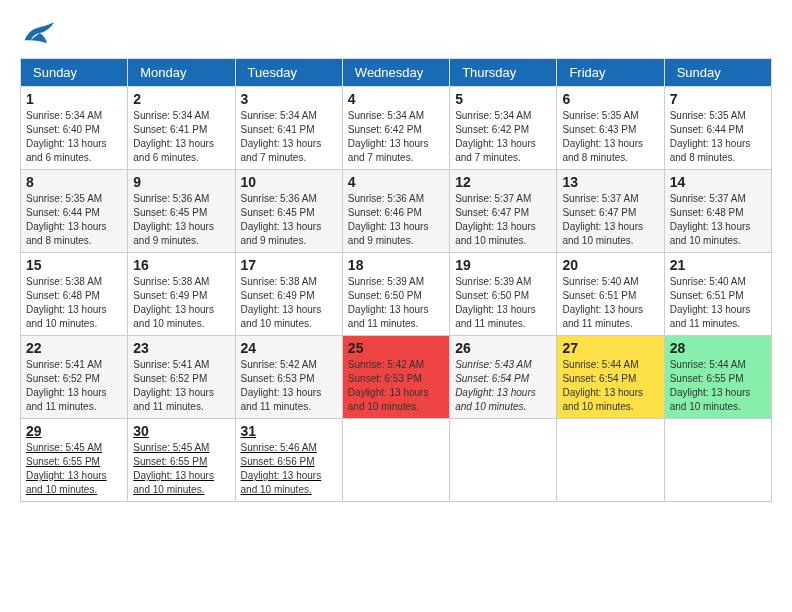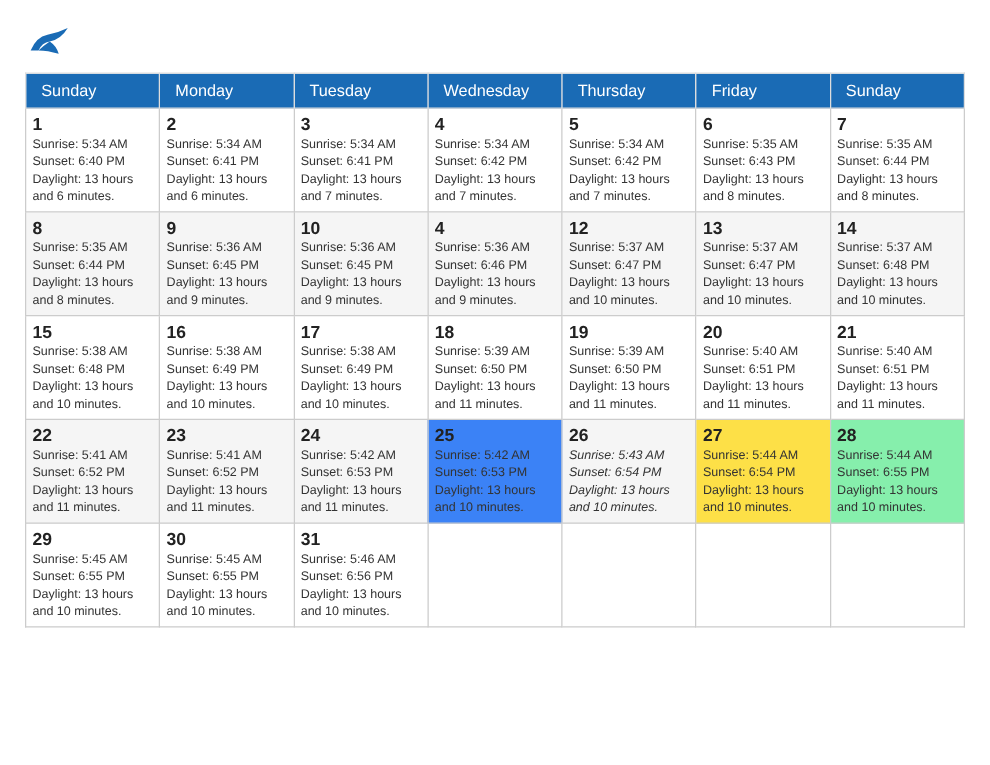--- a/index.html
+++ b/index.html
@@ -79,20 +79,21 @@
       display: block;
       margin-bottom: 2px;
     }
     .day-info {
       font-size: 10px;
       color: #333;
       line-height: 1.4;
     }
     .empty-row td {
       background: #fff !important;
+      text-decoration: underline;
     }
   </style>
 </head>
 <body>
 
 <div class="header">
   <div class="logo">
     <svg class="logo-bird" viewBox="0 0 40 30" fill="none" xmlns="http://www.w3.org/2000/svg">
       <path d="M5 22 Q10 10 20 8 Q30 6 38 2 Q32 12 22 14 Q15 15 12 22 Z" fill="#1a6bb5"></path>
       <path d="M12 22 Q16 18 22 14 Q28 18 30 25 Q20 22 12 22 Z" fill="#1a6bb5"></path>
@@ -289,21 +290,21 @@
 Daylight: 13 hours
 and 11 minutes.</div>
         </td>
         <td style="background: rgb(245, 245, 245);">
           <span class="day-num">24</span>
           <div class="day-info" style="white-space: pre-line;">Sunrise: 5:42 AM
 Sunset: 6:53 PM
 Daylight: 13 hours
 and 11 minutes.</div>
         </td>
-        <td style="background: #3b82f6;">
+        <td style="background: #ef4444;">
           <span class="day-num">25</span>
           <div class="day-info" style="white-space: pre-line;">Sunrise: 5:42 AM
 Sunset: 6:53 PM
 Daylight: 13 hours
 and 10 minutes.</div>
         </td>
         <td style="background: rgb(245, 245, 245);">
           <span class="day-num">26</span>
           <div class="day-info" style="white-space: pre-line; font-style: italic;">Sunrise: 5:43 AM
 Sunset: 6:54 PM

